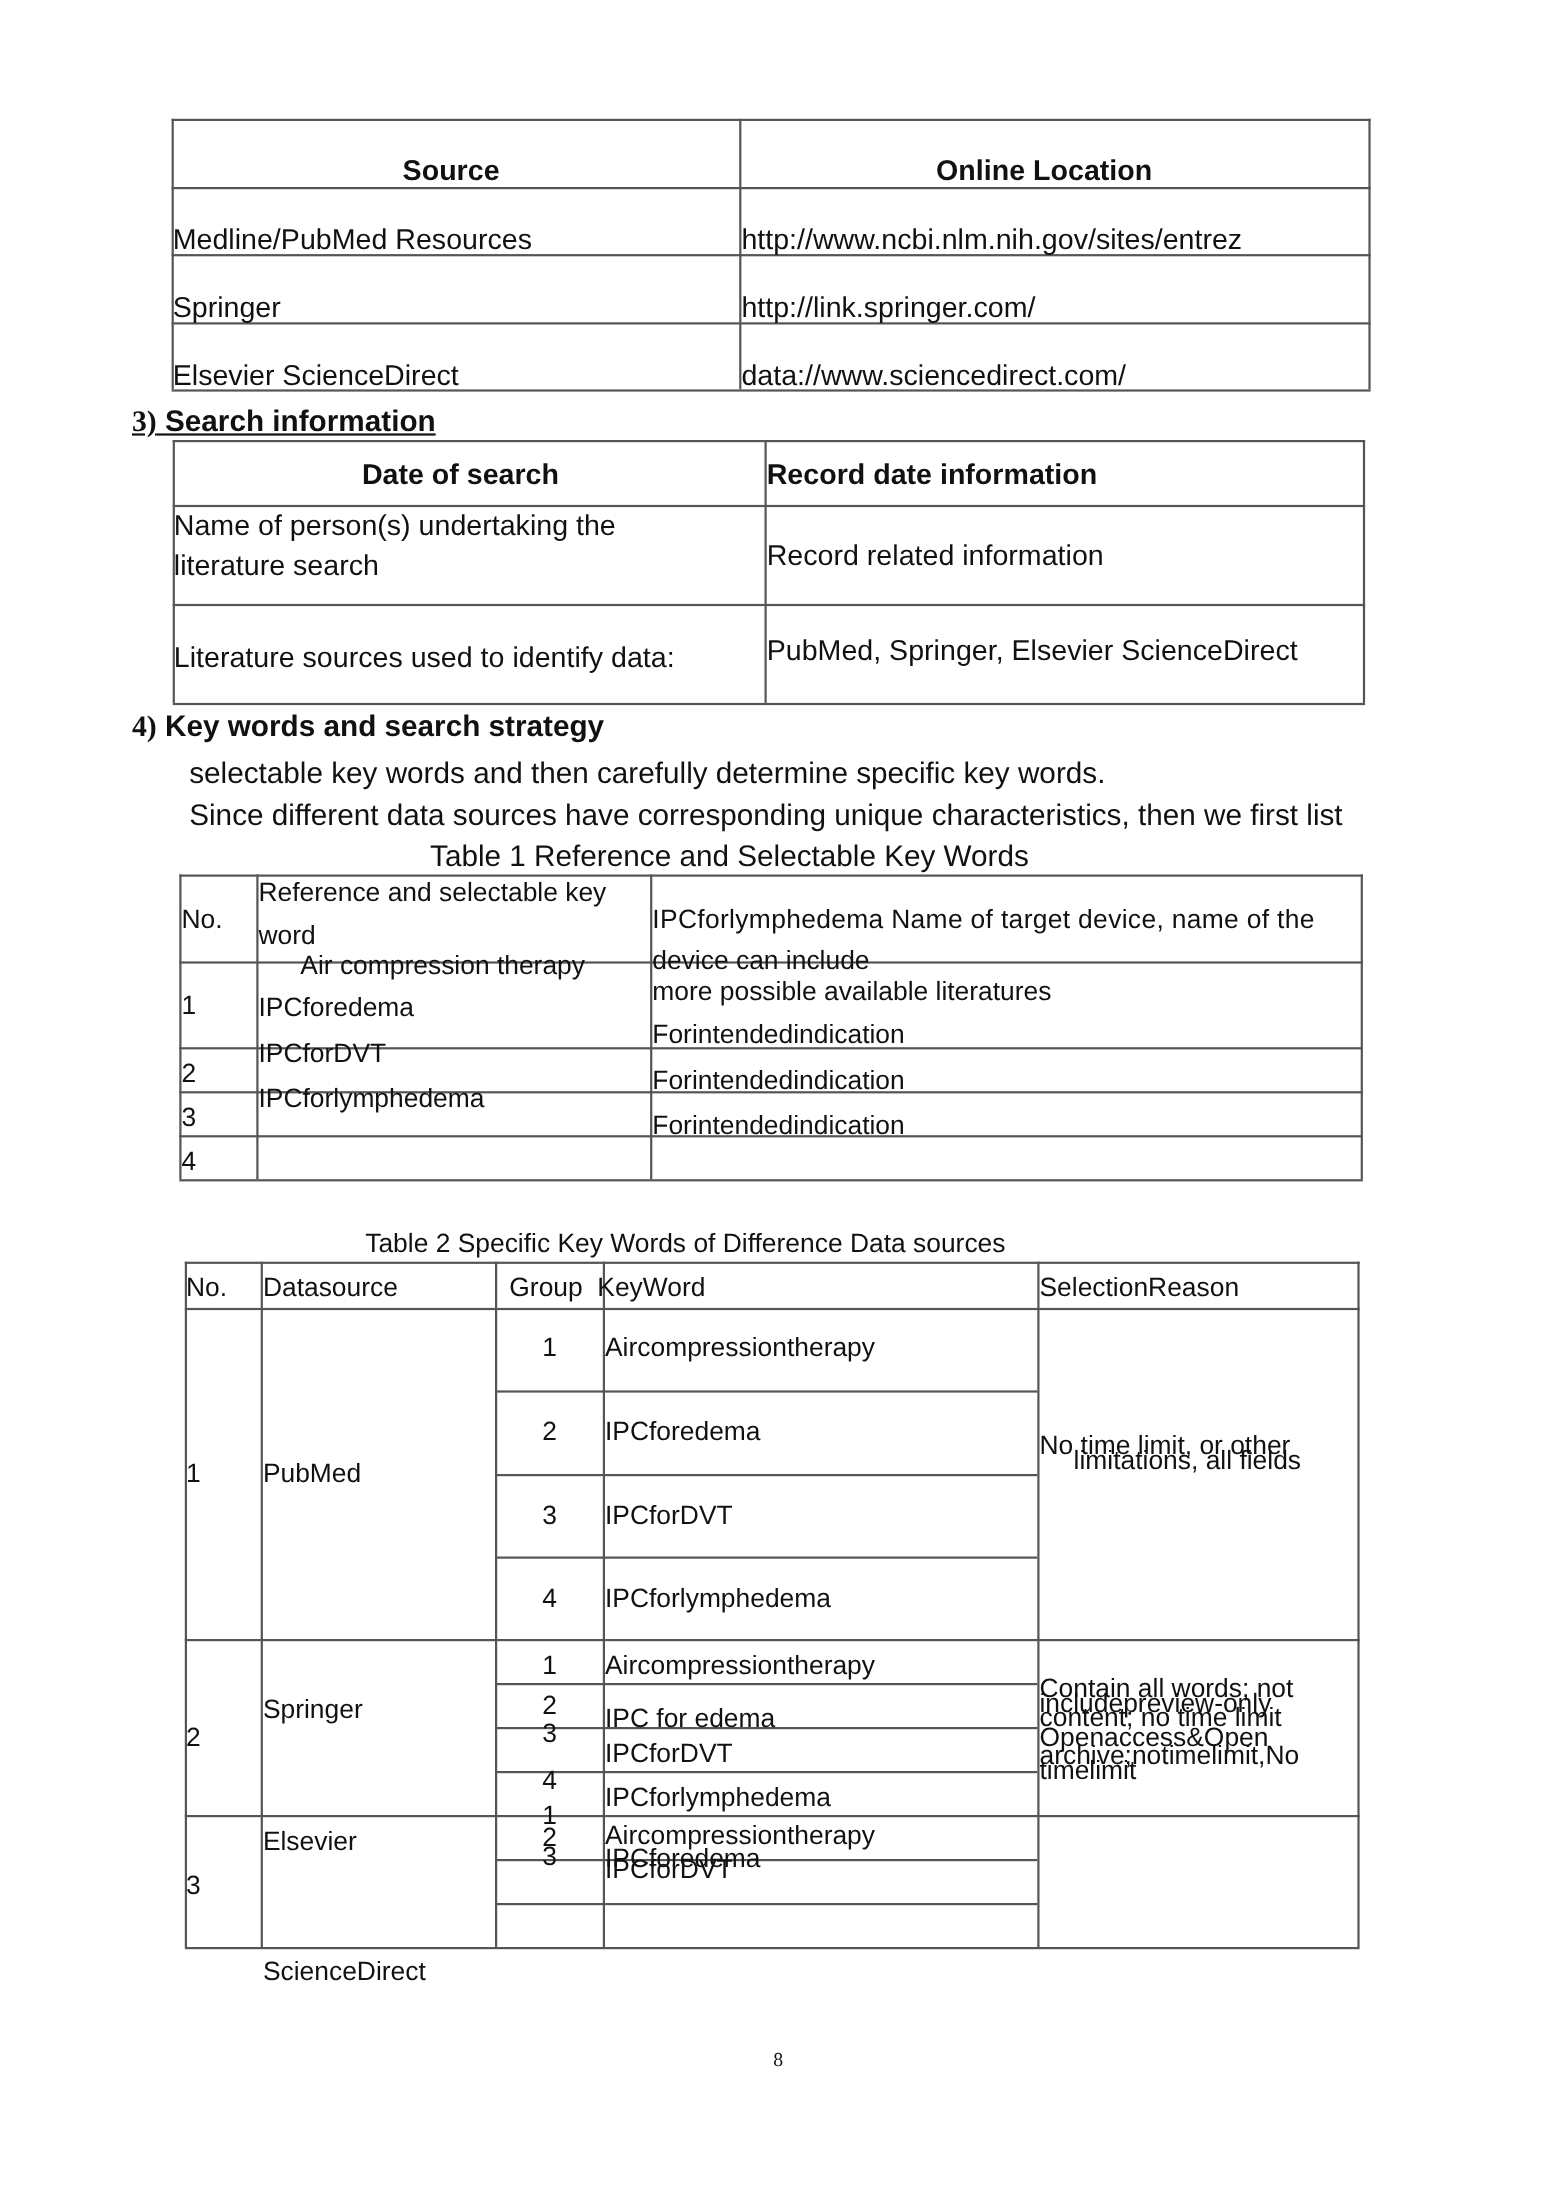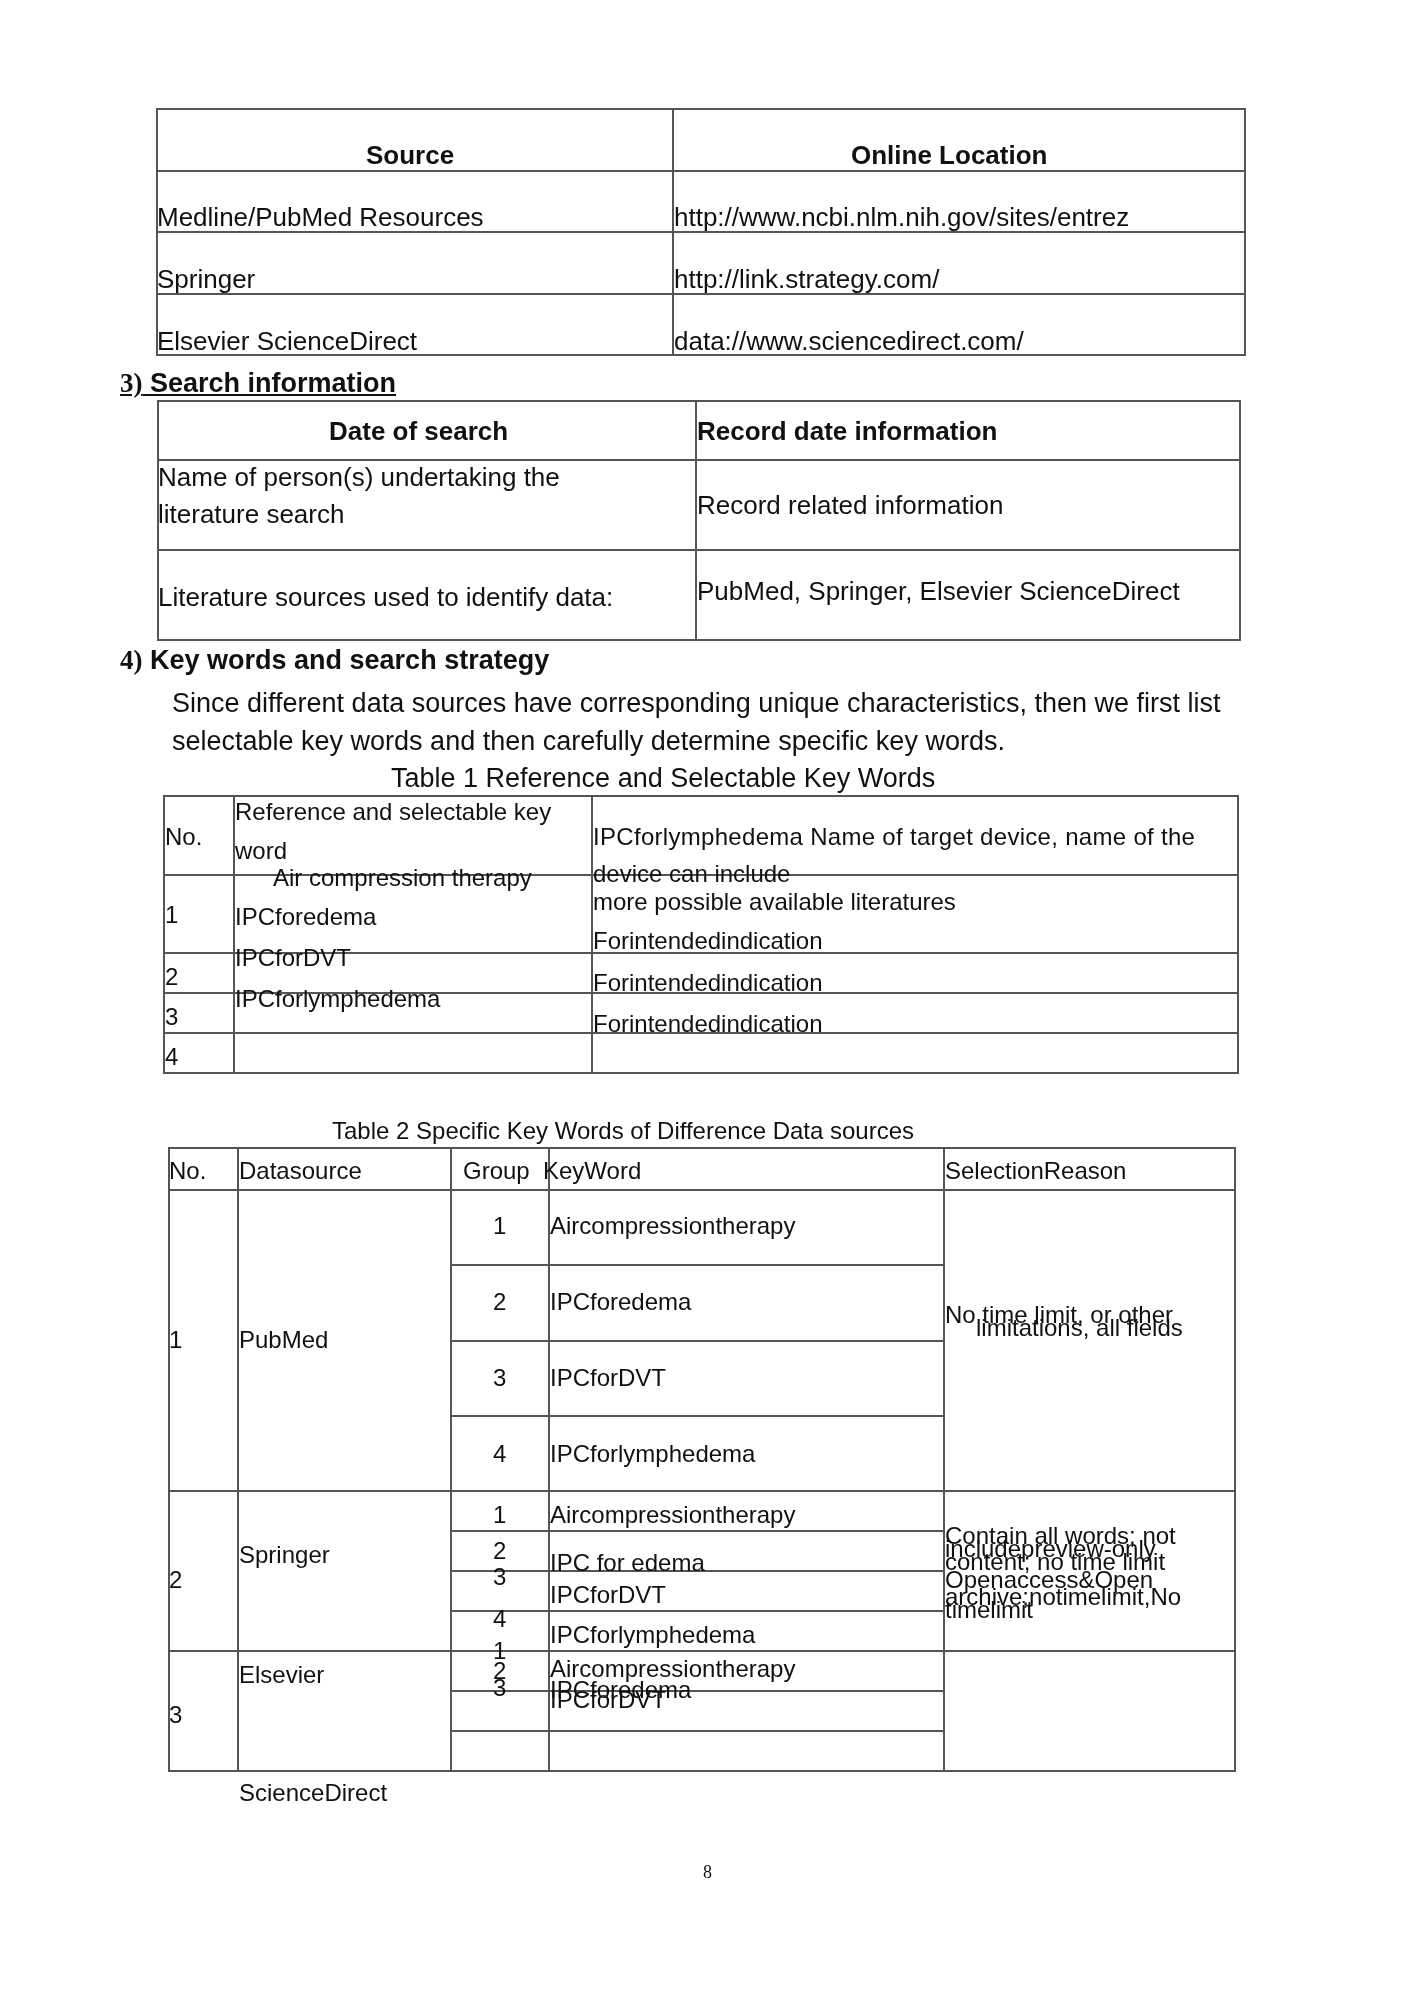--- a/index.html
+++ b/index.html
@@ -28,21 +28,21 @@
   <div class="vl" style="left:156px;top:108px;height:246px;"></div>
   <div class="vl" style="left:672px;top:108px;height:246px;"></div>
   <div class="vl" style="left:1244px;top:108px;height:246px;"></div>
 
   <span class="txt b" style="left:366px;top:140px;">Source</span>
   <span class="txt b" style="left:851px;top:140px;">Online Location</span>
 
   <span class="txt" style="left:157px;top:202px;">Medline/PubMed Resources</span>
   <span class="txt" style="left:674px;top:202px;">http://www.ncbi.nlm.nih.gov/sites/entrez</span>
   <span class="txt" style="left:157px;top:264px;">Springer</span>
-  <span class="txt" style="left:674px;top:264px;">http://link.strategy.com/</span>
+  <span class="txt" style="left:674px;top:264px;">http://link.springer.com/</span>
   <span class="txt" style="left:157px;top:326px;">Elsevier ScienceDirect</span>
   <span class="txt" style="left:674px;top:326px;">data://www.sciencedirect.com/</span>
 </div>
 
 <div class="sec" style="left:120px;top:368px;text-decoration:underline;">
   <span class="num">3)</span>
   <span>Search information</span>
 </div>
 
 <div>
@@ -63,22 +63,22 @@
 
   <span class="txt" style="left:158px;top:582px;">Literature sources used to identify data:</span>
   <span class="txt" style="left:697px;top:576px;">PubMed, Springer, Elsevier ScienceDirect</span>
 </div>
 
 <div class="sec" style="left:120px;top:645px;">
   <span class="num">4)</span>
   <span>Key words and search strategy</span>
 </div>
 <div class="para" style="left:172px;top:684px;">
+  <div>selectable key words and then carefully determine specific key words.</div>
   <div>Since different data sources have corresponding unique characteristics, then we first list</div>
-  <div>selectable key words and then carefully determine specific key words.</div>
 </div>
 
 <div class="cap" style="left:391px;top:763px;">Table 1 Reference and Selectable Key Words</div>
 
 <div>
   <div class="hl" style="left:163px;top:795px;width:1076px;"></div>
   <div class="hl" style="left:163px;top:874px;width:1076px;"></div>
   <div class="hl" style="left:163px;top:952px;width:1076px;"></div>
   <div class="hl" style="left:163px;top:992px;width:1076px;"></div>
   <div class="hl" style="left:163px;top:1032px;width:1076px;"></div>

